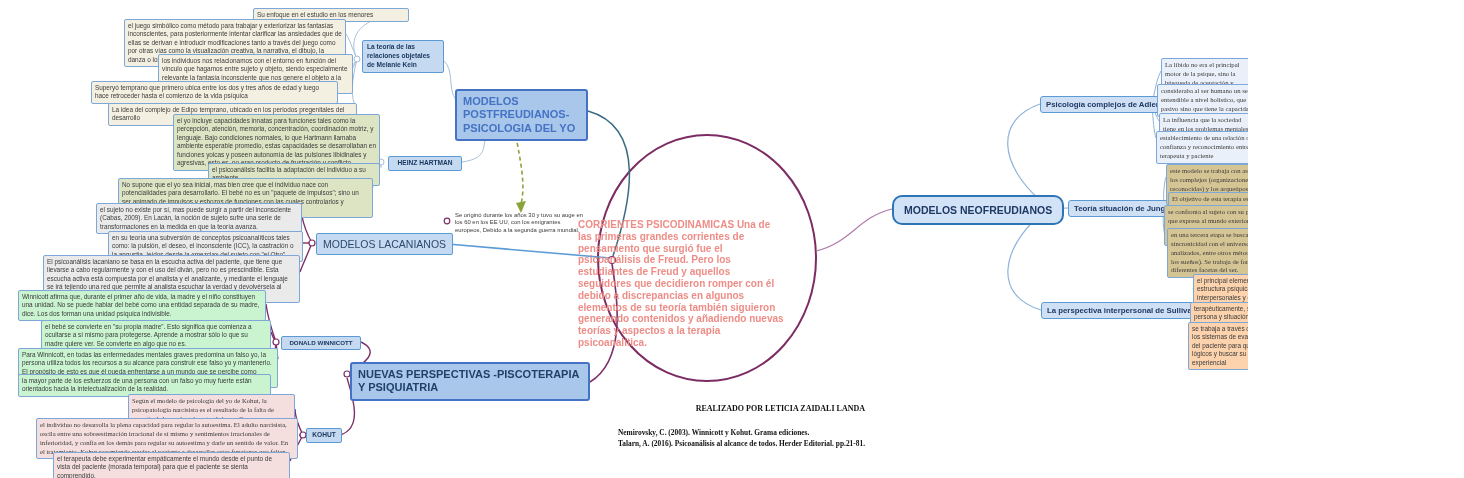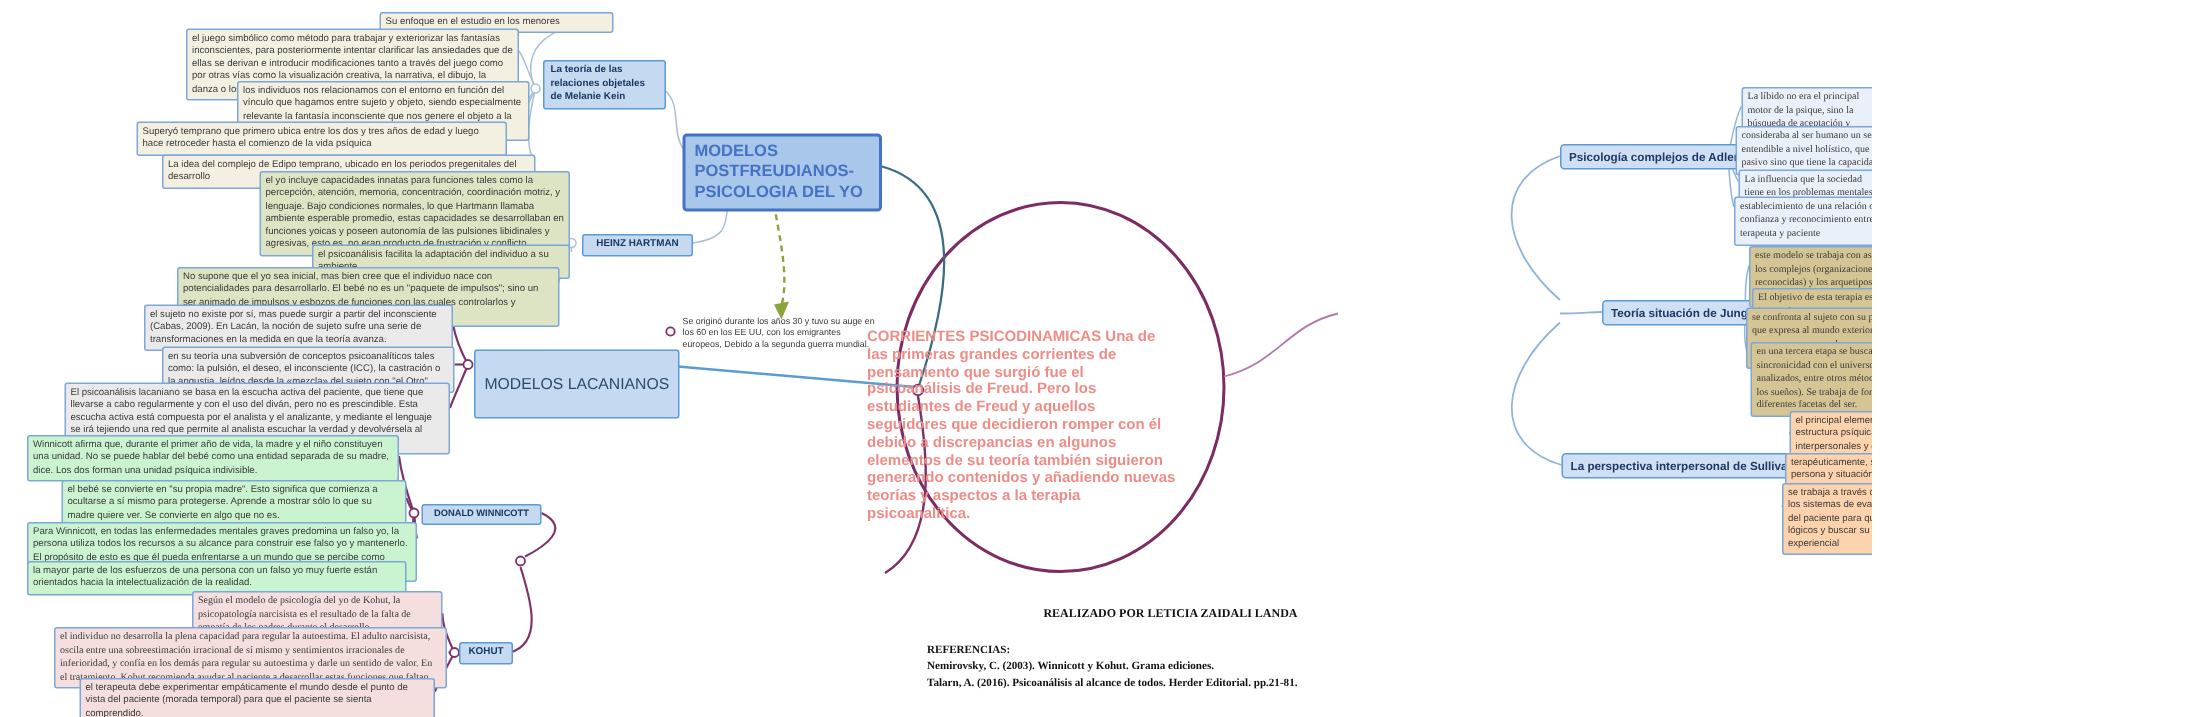--- a/index.html
+++ b/index.html
@@ -18,21 +18,21 @@
   .g-jung{background:#d6c594;}
   .g-sullivan{background:#fdd3ad;}
   .mini-node{position:absolute;z-index:2;background:#c5d9f1;border:1px solid #5b9bd5;border-radius:2px;
         color:#17365d;font-weight:bold;font-size:6.6px;line-height:1.35;padding:2px 4px;box-sizing:border-box;}
   .big-node{position:absolute;z-index:2;background:#a9c7ea;border:2px solid #4472c4;border-radius:3px;
         font-weight:bold;font-size:11px;line-height:1.22;padding:4px 6px;box-sizing:border-box;}
   .topic-node{position:absolute;z-index:2;background:#cfe0f5;border:1px solid #5b9bd5;border-radius:3px;
         color:#1f3864;font-weight:bold;font-size:7.8px;padding:3px 5px;box-sizing:border-box;white-space:nowrap;}
   #neo-node{position:absolute;z-index:2;background:#d2e3f7;border:2px solid #2e75b6;border-radius:10px;
         color:#1f3864;font-weight:bold;font-size:10.5px;padding:7px 10px;box-sizing:border-box;white-space:nowrap;}
-  #lacan-node{font-weight:normal;font-size:10.5px;color:#2d4a6b;padding:15px 6px;white-space:nowrap;}
+  #lacan-node{font-weight:normal;font-size:10.5px;color:#2d4a6b;padding:3px 6px;white-space:nowrap;}
   #circle-text{position:absolute;z-index:2;left:578px;top:219px;width:206px;
         color:#ee8d87;font-weight:bold;font-size:10px;line-height:1.18;}
   #origin-note{position:absolute;z-index:2;left:455px;top:212px;width:132px;
         font-size:5.9px;line-height:1.25;color:#3a3a3a;}
   #credit{position:absolute;z-index:2;left:615px;top:404px;width:250px;text-align:right;
         font-family:"Liberation Serif",serif;font-weight:bold;font-size:8px;color:#111;}
   #references{position:absolute;z-index:2;left:618px;top:427px;width:310px;
         font-family:"Liberation Serif",serif;font-weight:bold;font-size:7.4px;line-height:1.5;color:#111;}
 </style>
 </head>
@@ -159,32 +159,33 @@
   <div class="note g-mint" style="left:41px;top:320px;width:230px;">el bebé se convierte en "su propia madre". Esto significa que comienza a ocultarse a sí mismo para protegerse. Aprende a mostrar sólo lo que su madre quiere ver. Se convierte en algo que no es.</div>
   <div class="note g-mint" style="left:18px;top:348px;width:260px;">Para Winnicott, en todas las enfermedades mentales graves predomina un falso yo, la persona utiliza todos los recursos a su alcance para construir ese falso yo y mantenerlo. El propósito de esto es que él pueda enfrentarse a un mundo que se percibe como impredecible o poco confiable.</div>
   <div class="note g-mint" style="left:18px;top:374px;width:253px;">la mayor parte de los esfuerzos de una persona con un falso yo muy fuerte están orientados hacia la intelectualización de la realidad.</div>
   <div class="mini-node" style="left:281px;top:336px;width:80px;font-size:6.2px;text-align:center;">DONALD WINNICOTT</div>
 
   <div class="note g-pink serif" style="left:128px;top:394px;width:167px;">Según el modelo de psicología del yo de Kohut, la psicopatología narcisista es el resultado de la falta de empatía de los padres durante el desarrollo</div>
   <div class="note g-pink serif" style="left:36px;top:418px;width:262px;">el individuo no desarrolla la plena capacidad para regular la autoestima. El adulto narcisista, oscila entre una sobreestimación irracional de sí mismo y sentimientos irracionales de inferioridad, y confía en los demás para regular su autoestima y darle un sentido de valor. En el tratamiento, Kohut recomienda ayudar al paciente a desarrollar estas funciones que faltan</div>
   <div class="note g-pink" style="left:53px;top:452px;width:237px;">el terapeuta debe experimentar empáticamente el mundo desde el punto de vista del paciente (morada temporal) para que el paciente se sienta comprendido.</div>
   <div class="mini-node" style="left:306px;top:428px;width:36px;text-align:center;">KOHUT</div>
 
+  <div class="big-node" style="left:350px;top:362px;width:240px;color:#1f4068;">NUEVAS PERSPECTIVAS -PISCOTERAPIA Y PSIQUIATRIA</div>
 
   <div id="origin-note">Se originó durante los años 30 y tuvo su auge en los 60 en los EE UU, con los emigrantes europeos, Debido a la segunda guerra mundial.</div>
 
   <div id="circle-text">CORRIENTES PSICODINAMICAS  Una de las primeras grandes corrientes de pensamiento que surgió fue el psicoanálisis de Freud. Pero los estudiantes de Freud y aquellos seguidores que decidieron romper con él debido a discrepancias en algunos elementos de su teoría también siguieron generando contenidos y añadiendo nuevas teorías y aspectos a la terapia psicoanalítica.</div>
 
   <div id="credit">REALIZADO POR LETICIA ZAIDALI LANDA</div>
   <div id="references">
-    <div>REFERENCIAS:</div>
     <div>Nemirovsky, C. (2003). Winnicott y Kohut. Grama ediciones.</div>
     <div>Talarn, A. (2016). Psicoanálisis al alcance de todos. Herder Editorial. pp.21-81.</div>
   </div>
 
+  <div id="neo-node" style="left:892px;top:195px;">MODELOS NEOFREUDIANOS</div>
 
   <div class="topic-node" style="left:1040px;top:96px;">Psicología complejos de Adler</div>
   <div class="topic-node" style="left:1068px;top:200px;">Teoría situación de Jung</div>
   <div class="topic-node" style="left:1041px;top:302px;">La perspectiva interpersonal de Sullivan</div>
 
   <div class="note g-adler serif" style="left:1161px;top:58px;width:99px;">La líbido no era el principal motor de la psique, sino la búsqueda de aceptación y pertenencia</div>
   <div class="note g-adler serif" style="left:1157px;top:84px;width:137px;">consideraba al ser humano un ser unitario, entendible a nivel holístico, que no es un ser pasivo sino que tiene la capacidad de elegir.</div>
   <div class="note g-adler serif" style="left:1159px;top:113px;width:100px;">La influencia que la sociedad tiene en los problemas mentales</div>
   <div class="note g-adler serif" style="left:1156px;top:131px;width:123px;">establecimiento de una relación de confianza y reconocimiento entre terapeuta y paciente</div>
 

